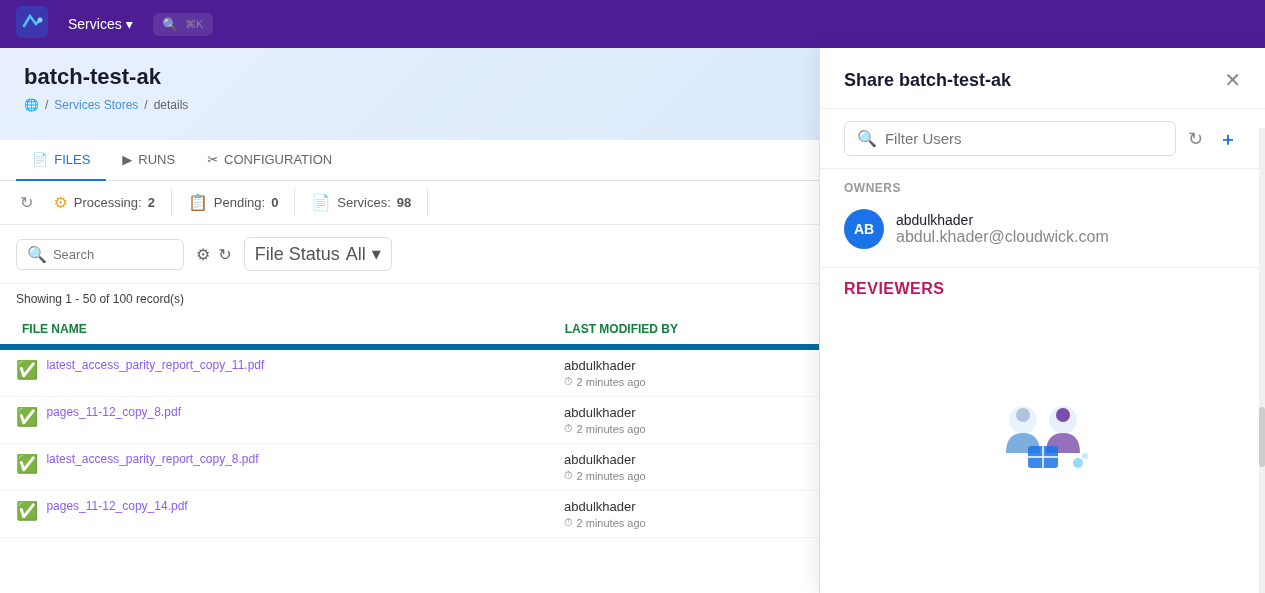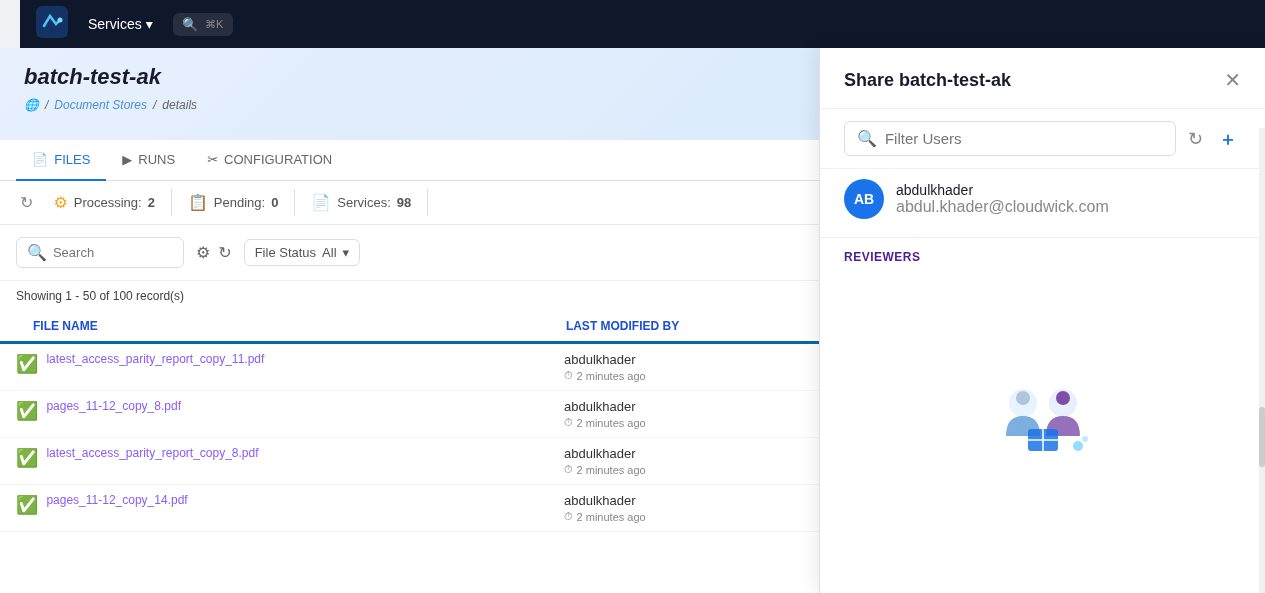--- a/index.html
+++ b/index.html
@@ -2,21 +2,21 @@
 <html><head>
   <meta charset="utf-8">
   <style>
     * { box-sizing: border-box; margin: 0; padding: 0; }
     body { font-family: -apple-system, BlinkMacSystemFont, 'Segoe UI', sans-serif; background: #f0f2f5; overflow: hidden; }
 
     
     .top-nav {
       display: flex; align-items: center; gap: 12px;
       padding: 0 16px; height: 48px;
-      background: #0f172a; color: white; margin-left: 20px;
+      background: #4c1d95; color: white;
     }
     .logo-icon { width: 32px; height: 32px; }
     .services-btn {
       display: flex; align-items: center; gap: 4px;
       color: white; font-size: 14px; cursor: pointer;
       background: none; border: none; padding: 4px 8px;
     }
     .search-bar {
       display: flex; align-items: center;
       background: rgba(255,255,255,0.1); border-radius: 6px;
@@ -27,21 +27,20 @@
     
     .main-layout { display: flex; height: calc(593px - 48px); position: relative; }
 
     
     .left-content { flex: 1; overflow: hidden; background: white; }
 
     
     .breadcrumb-area {
       padding: 16px 24px 16px;
       background: linear-gradient(135deg, #e8f0fe 0%, #d4e8fa 100%);
-      font-style: italic;
     }
     .page-title { font-size: 22px; font-weight: 700; color: #1a1a2e; margin-bottom: 8px; }
     .breadcrumb { display: flex; align-items: center; gap: 6px; font-size: 12px; color: #666; padding-bottom: 12px; }
     .breadcrumb a { color: #4a90d9; text-decoration: none; }
 
     
     .tabs {
       display: flex; align-items: center; gap: 0;
       border-bottom: 1px solid #e0e0e0; padding: 0 16px;
       background: white;
@@ -80,35 +79,35 @@
       border: 1px solid #ddd; border-radius: 6px;
       padding: 5px 10px; background: white; min-width: 160px;
     }
     .search-input-wrap input {
       border: none; outline: none; font-size: 13px; color: #333; width: 120px;
     }
     .filter-icons { display: flex; gap: 8px; color: #666; }
     .filter-status {
       display: flex; align-items: center; gap: 6px;
       border: 1px solid #ddd; border-radius: 6px;
-      padding: 5px 10px; font-size: 13px; color: #555;
+      padding: 5px 10px; font-size: 18px; color: #555;
       cursor: pointer; background: white;
     }
 
     
     .records-count {
       padding: 8px 16px; font-size: 12px; color: #404040; background: white;
     }
 
     
     .file-table { width: 100%; background: white; }
     .table-header {
       display: grid; grid-template-columns: 2fr 1.5fr 1fr;
-      padding: 8px 33px; font-size: 12px; font-weight: 600;
-      color: #1d4ed8; border-bottom: 3px solid #0369a1; text-transform: uppercase;
+      padding: 8px 22px; font-size: 12px; font-weight: 600;
+      color: #15803d; border-bottom: 6px solid #0369a1; text-transform: uppercase;
     }
     .table-row {
       display: grid; grid-template-columns: 2fr 1.5fr 1fr;
       padding: 8px 16px; font-size: 13px; border-bottom: 1px solid #f5f5f5;
       align-items: start;
     }
     .file-name-cell { display: flex; align-items: flex-start; gap: 8px; }
     .status-icon { font-size: 18px; margin-top: 1px; flex-shrink: 0; }
     .file-name-text { font-size: 12px; color: #8b5cf6; word-break: break-all; }
     .modified-by { font-size: 13px; color: #333; }
@@ -164,22 +163,22 @@
       width: 40px; height: 40px; border-radius: 50%;
       background: #1a73e8; color: white;
       display: flex; align-items: center; justify-content: center;
       font-size: 14px; font-weight: 600; flex-shrink: 0;
     }
     .owner-info { display: flex; flex-direction: column; }
     .owner-name { font-size: 14px; font-weight: 500; color: #1a1a2e; }
     .owner-email { font-size: 16px; color: #888; }
 
     .reviewers-section {
-      padding: 12px 24px 4px; font-size: 12px; font-weight: 600;
-      color: #4c1d95; text-transform: uppercase; letter-spacing: 0.5px;
+      padding: 12px 24px 4px; font-size: 16px; font-weight: 600;
+      color: #be185d; text-transform: uppercase; letter-spacing: 0.5px;
       border-top: 1px solid #eee; margin-top: 8px;
     }
     .reviewers-illustration {
       display: flex; justify-content: center; align-items: center;
       padding: 16px; flex: 1;
     }
 
     .scrollbar-track {
       position: absolute; right: 0; top: 80px; bottom: 0;
       width: 6px; background: #f0f0f0;
@@ -212,21 +211,21 @@
 
 <div class="main-layout">
 
   <div class="left-content">
 
     <div class="breadcrumb-area">
       <h1 class="page-title">batch-test-ak</h1>
       <div class="breadcrumb">
         <span>🌐</span>
         <span>/</span>
-        <a href="#">Document Stores</a>
+        <a href="#">Services Stores</a>
         <span>/</span>
         <span>details</span>
       </div>
     </div>
 
     <div class="tabs">
       <div class="tab active">
         <span>📄</span>
         <span>FILES</span>
       </div>
@@ -374,20 +373,21 @@
 
     <div class="share-toolbar">
       <div class="filter-users-input">
         <span style="color:#999;">🔍</span>
         <input type="text" placeholder="Filter Users" style="">
       </div>
       <button class="toolbar-btn">↻</button>
       <button class="toolbar-btn" style="color:#1a73e8; font-weight:bold;">＋</button>
     </div>
 
+    <div class="section-label">Owners</div>
 
     <div class="owner-row">
       <div class="avatar">AB</div>
       <div class="owner-info">
         <span class="owner-name">abdulkhader</span>
         <span class="owner-email">abdul.khader@cloudwick.com</span>
       </div>
     </div>
 
     <div class="reviewers-section">Reviewers</div>

